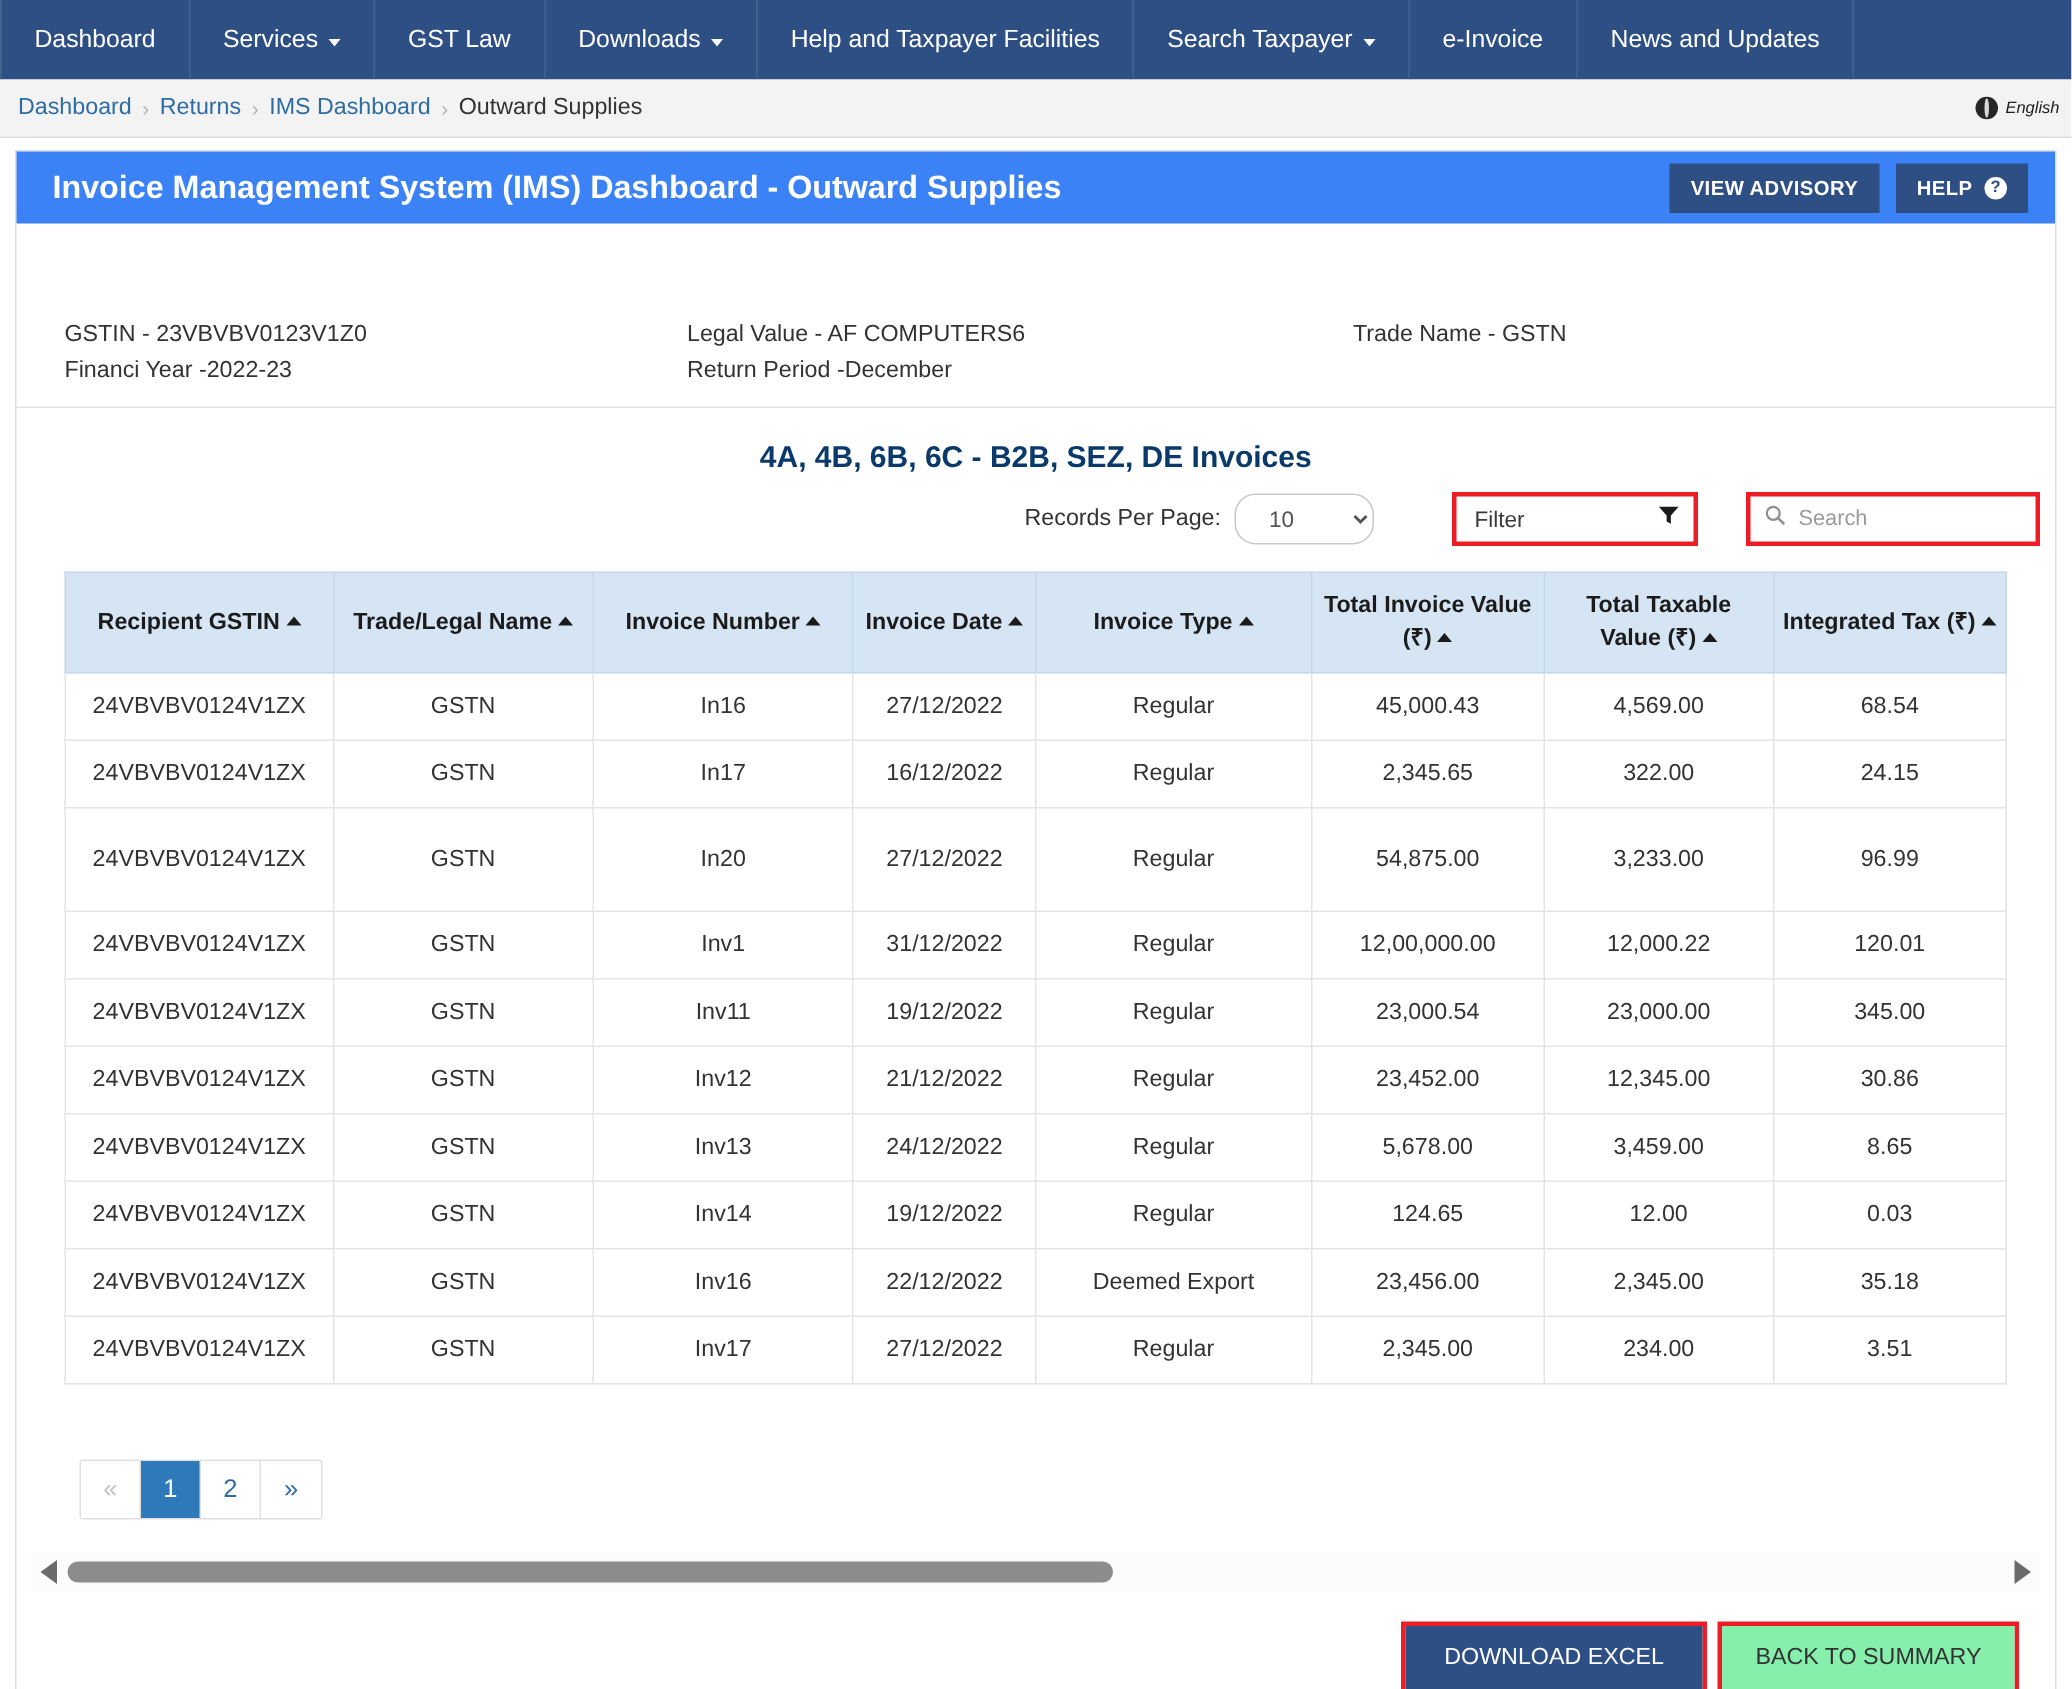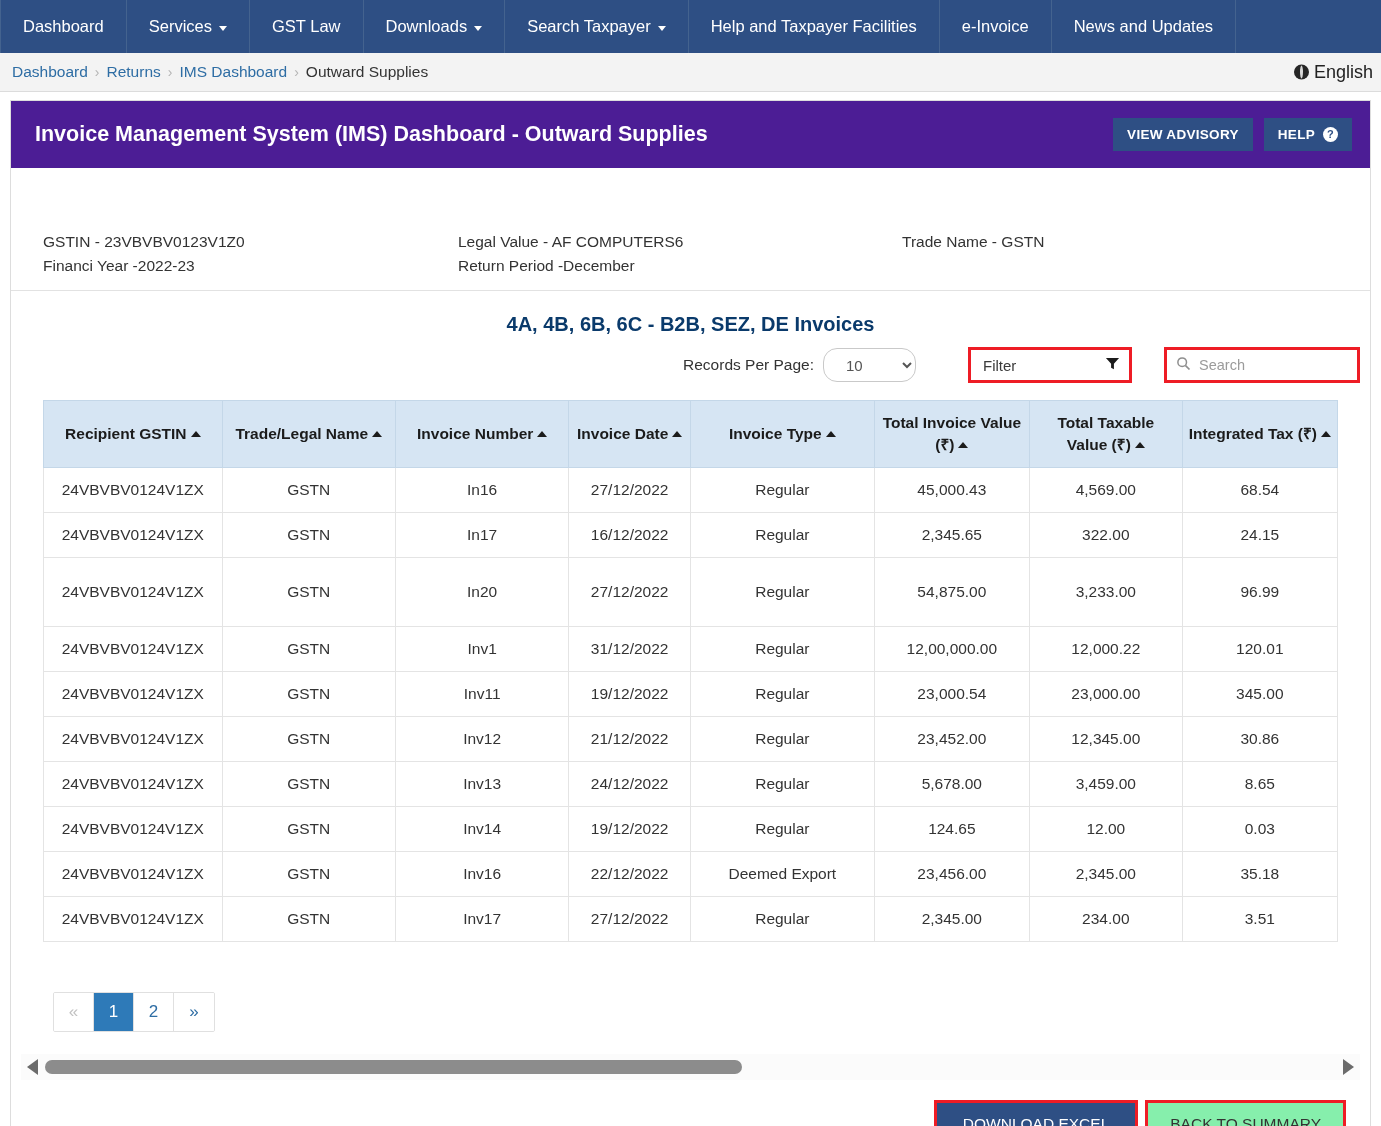--- a/index.html
+++ b/index.html
@@ -65,23 +65,24 @@
     user-select: none;
   }
   #lang-select {
     position: absolute;
     right: 8px;
     top: 50%;
     transform: translateY(-50%);
     display: flex;
     align-items: center;
     gap: 5px;
-    font-size: 18px;
+    font-size: 11px;
     color: #222;
     cursor: pointer;
+    font-style: italic;
   }
   .globe {
     width: 15px; height: 15px;
     border-radius: 50%;
     background: #262626;
     position: relative;
     display: inline-block;
   }
   .globe:before {
     content: "";
@@ -94,22 +95,22 @@
 
   
   #card {
     margin: 8px 10px 0 10px;
     border: 1px solid #dddddd;
     background: #ffffff;
     width: 1361px;
   }
 
   #card-header {
-    background: #4c1d95;
-    height: 67px;
+    background: #3b82f6;
+    height: 48px;
     display: flex;
     align-items: center;
     padding: 0 18px 0 24px;
   }
   #card-title {
     color: #ffffff;
     font-size: 21.5px;
     font-weight: bold;
     flex: 1;
     white-space: nowrap;
@@ -370,25 +371,25 @@
       <span class="caret-down"></span>
     </div>
     <div class="nav-item">
       <span>GST Law</span>
     </div>
     <div class="nav-item">
       <span>Downloads</span>
       <span class="caret-down"></span>
     </div>
     <div class="nav-item">
+      <span>Help and Taxpayer Facilities</span>
+    </div>
+    <div class="nav-item">
       <span>Search Taxpayer</span>
       <span class="caret-down"></span>
-    </div>
-    <div class="nav-item">
-      <span>Help and Taxpayer Facilities</span>
     </div>
     <div class="nav-item">
       <span>e-Invoice</span>
     </div>
     <div class="nav-item">
       <span>News and Updates</span>
     </div>
   </div>
 
 <div id="breadcrumb-bar">

